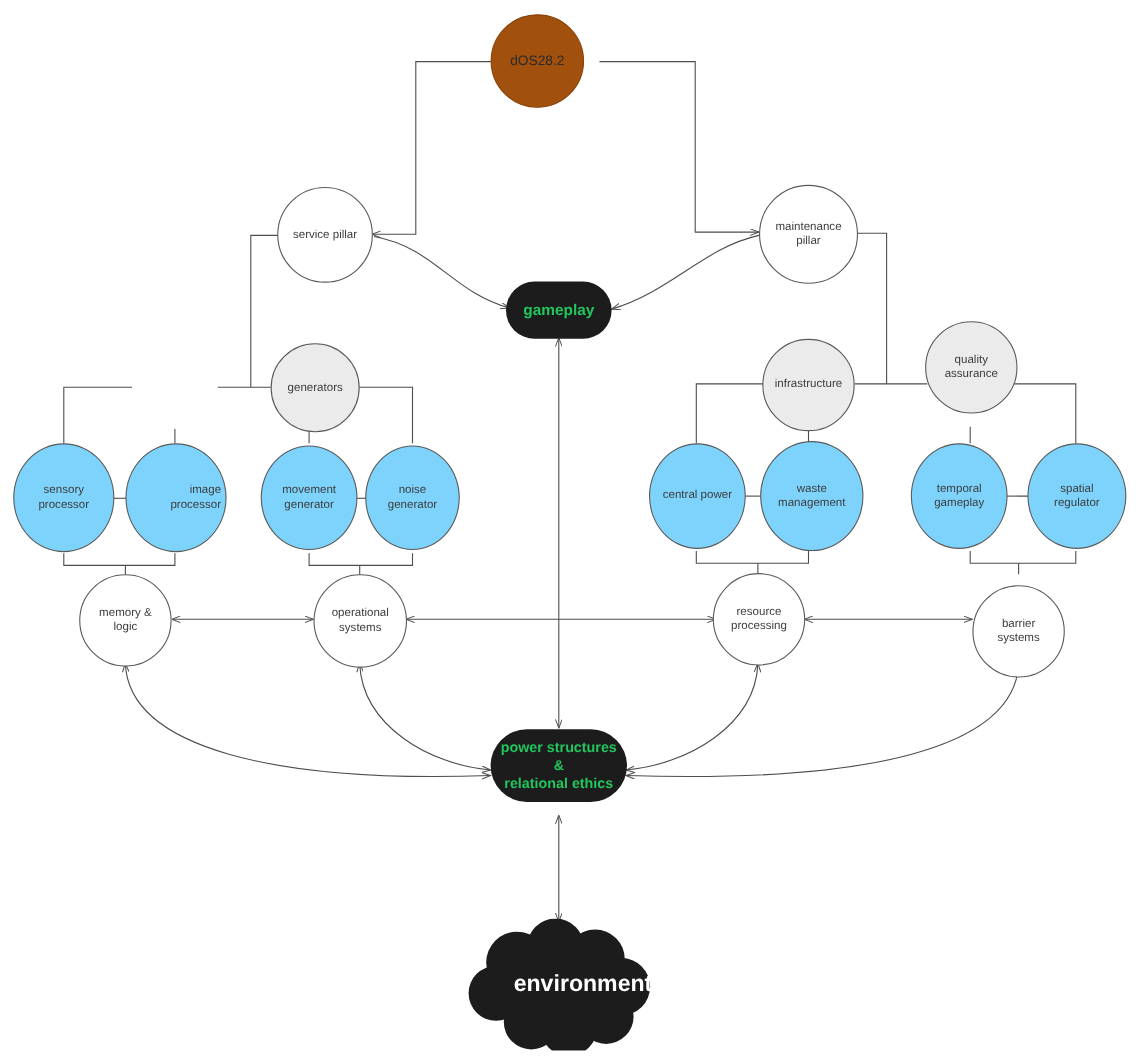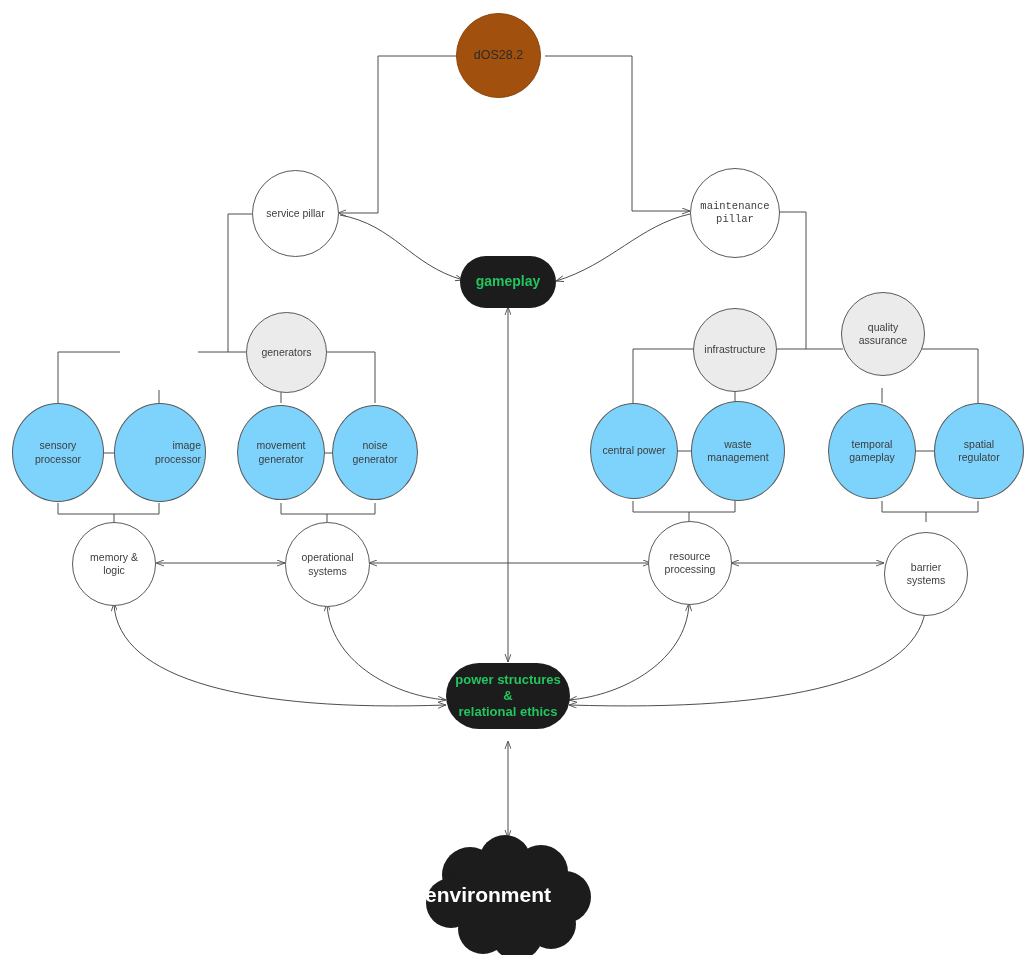--- a/index.html
+++ b/index.html
@@ -55,21 +55,21 @@
     border-radius: 28px;
     color: #22c55e;
     font-weight: bold;
     font-size: 14px;
   }
   .pill.two-line { font-size: 13px; border-radius: 34px; }
   .cloudwrap {
     position: absolute;
     display: flex;
     align-items: center;
-    justify-content: flex-start;
+    justify-content: flex-end;
   }
   .cloudwrap svg { position: absolute; left: 0; top: 0; }
   .cloudwrap .cloud-label {
     position: relative;
     color: #ffffff;
     font-size: 21px;
     font-weight: bold;
     z-index: 2;
   }
 </style>
@@ -142,28 +142,28 @@
 
       <path d="M508,742 L508,838" marker-end="url(#arrow)" marker-start="url(#arrowrev)"></path>
 
       <path d="M114,604 C118,680 250,712 446,705" marker-end="url(#arrow)" marker-start="url(#arrowrev)"></path>
       <path d="M327,604 C330,660 390,695 446,700" marker-end="url(#arrow)" marker-start="url(#arrowrev)"></path>
       <path d="M689,604 C686,660 625,695 569,700" marker-end="url(#arrow)" marker-start="url(#arrowrev)"></path>
       <path d="M926,604 C922,680 790,712 569,705" marker-end="url(#arrow)" marker-start="url(#arrowrev)"></path>
     </g>
   </svg>
 
-  <div class="node circle c-root" style="left:456px;top:13px;width:85px;height:85px;">
+  <div class="node circle c-root" style="left:446px;top:13px;width:85px;height:85px;">
     <span class="lbl t-root">dOS28.2</span>
   </div>
 
   <div class="node circle c-white" style="left:252px;top:170px;width:87px;height:87px;">
     <span class="lbl t-small">service pillar</span>
   </div>
-  <div class="node circle c-white" style="left:690px;top:168px;width:90px;height:90px;font-family:Liberation Mono, monospace;">
+  <div class="node circle c-white" style="left:690px;top:168px;width:90px;height:90px;">
     <span class="lbl t-small">maintenance
 pillar</span>
   </div>
 
   <div class="node pill" style="left:460px;top:256px;width:96px;height:52px;">
     <span class="lbl">gameplay</span>
   </div>
 
   <div class="node circle c-light" style="left:693px;top:308px;width:84px;height:84px;">
     <span class="lbl t-small">infrastructure</span>

